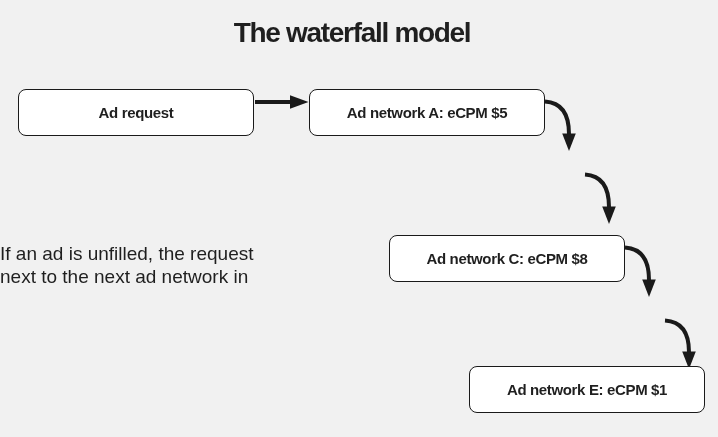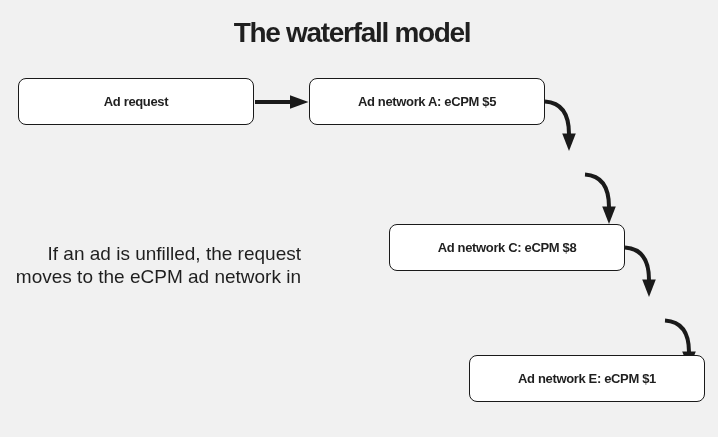--- a/index.html
+++ b/index.html
@@ -33,36 +33,37 @@
   }
   .node {
     position: absolute;
     width: 236px; height: 47px;
     background: var(--node-fill);
     border: 1.5px solid var(--node-border);
     border-radius: 8px;
     display: flex;
     align-items: center;
     justify-content: center;
-    font-size: 13px;
+    font-size: 15px;
     font-weight: bold;
     color: var(--ink);
     white-space: nowrap;
     letter-spacing: -0.35px;
+    margin-top: 11px;
   }
   .node-request  { left: 18px;  top: 78px; }
   .node-a        { left: 309px; top: 78px; text-align: center; }
   .node-b        { left: 349px; top: 151px; }
   .node-c        { left: 389px; top: 224px; }
   .node-d        { left: 429px; top: 297px; }
   .node-e        { left: 469px; top: 355px; }
   .note {
     position: absolute;
     left: 0; top: 243px; width: 301px;
-    text-align: right;
+    text-align: left;
     font-size: 19px;
     line-height: 22.6px;
     color: var(--ink);
     white-space: nowrap;
   }
   .arrows {
     position: absolute;
     left: 0; top: 0;
     width: 718px; height: 437px;
     pointer-events: none;
@@ -108,16 +109,16 @@
   </div>
   <div class="node node-c">
     <span>Ad network C: eCPM $8</span>
   </div>
   <div class="node node-e">
     <span>Ad network E: eCPM $1</span>
   </div>
 
   <div class="note">
     <div>If an ad is unfilled, the request</div>
-    <div>moves to the eCPM ad network in</div>
+    <div>next to the next ad network in</div>
   </div>
 
 </div>
 
 </body></html>

